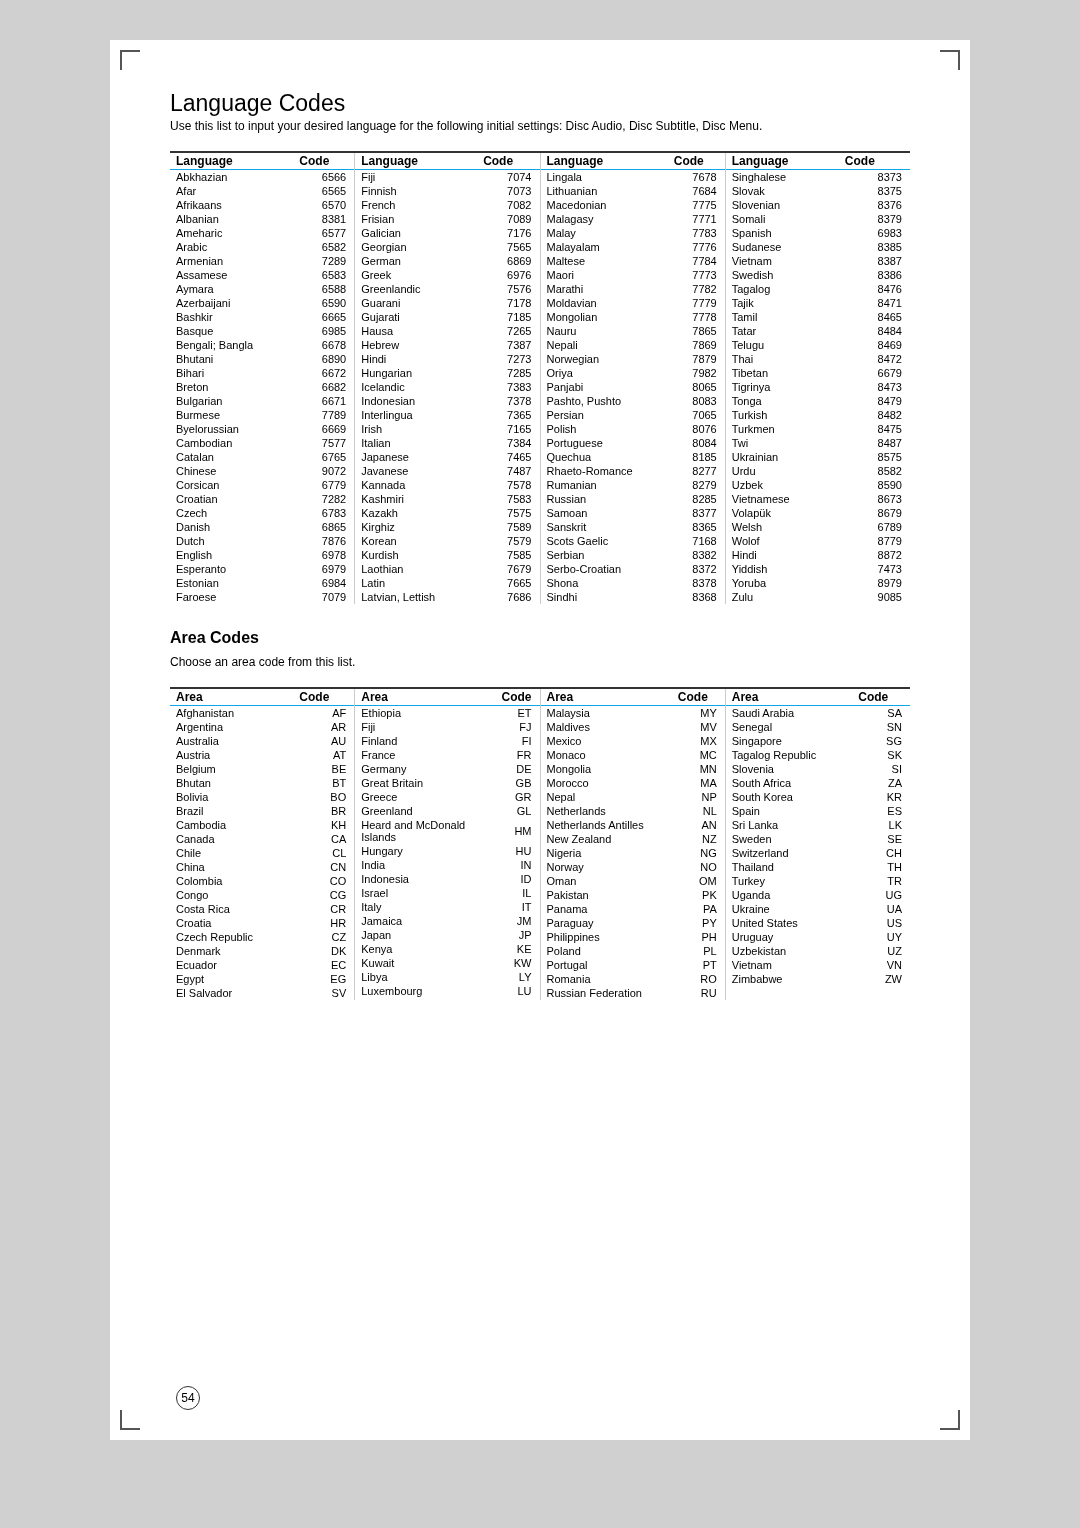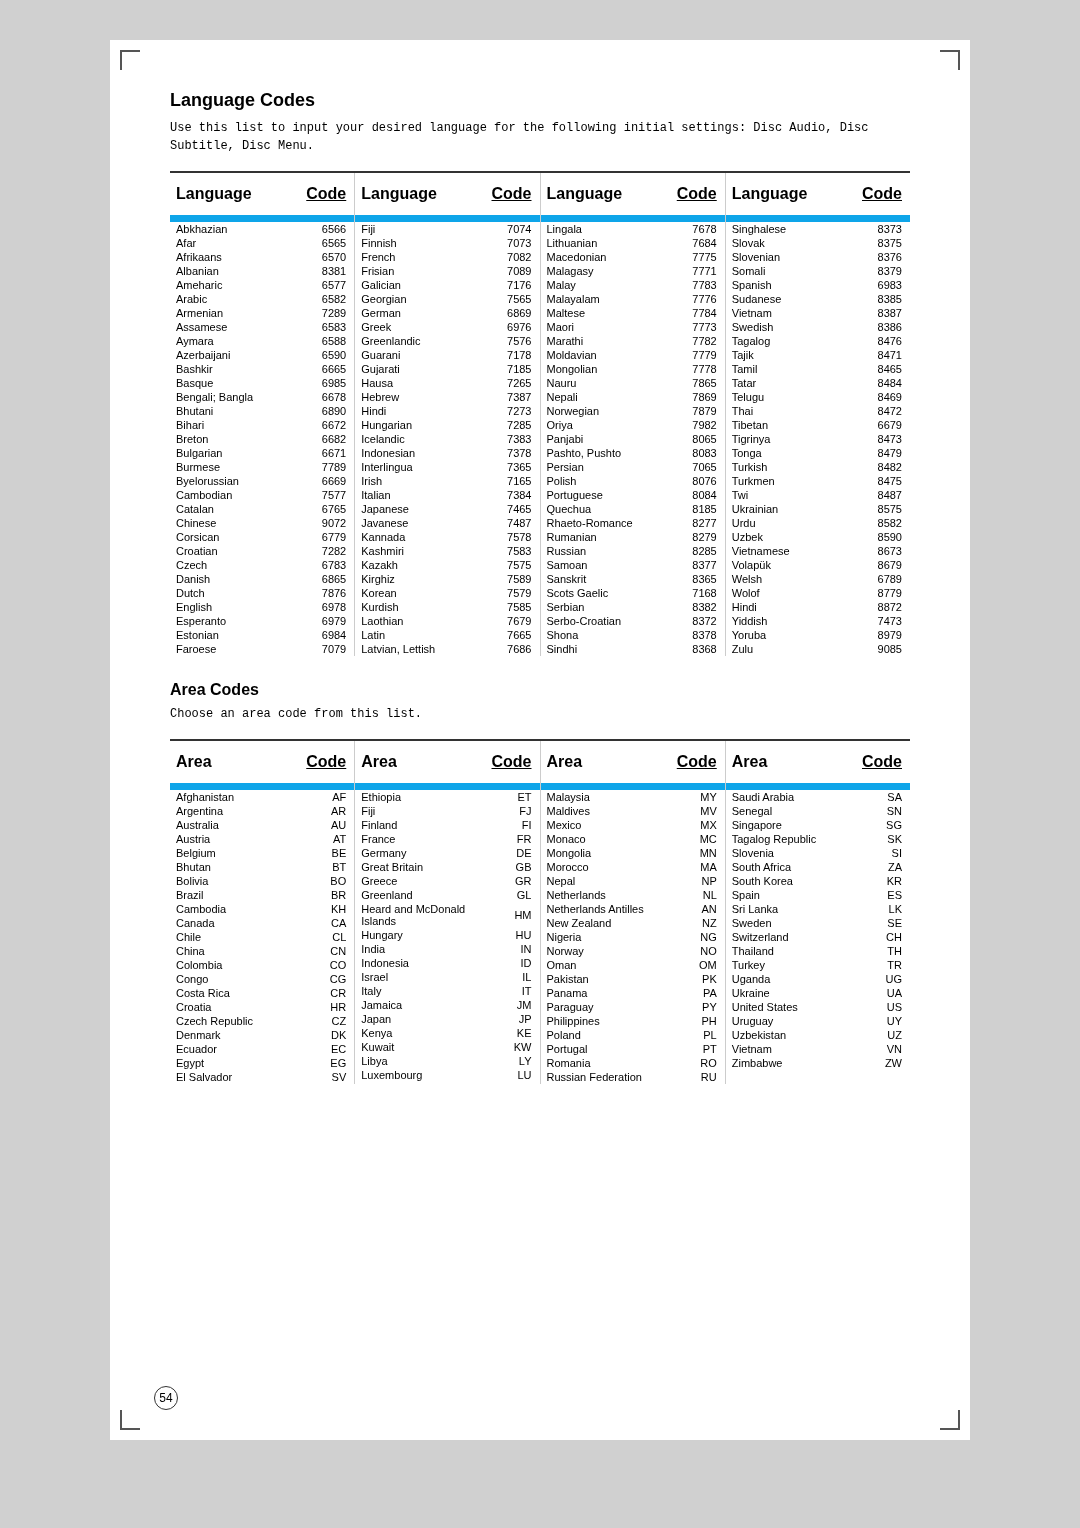--- a/index.html
+++ b/index.html
@@ -27,29 +27,27 @@
       height: 20px;
       border-color: #555;
       border-style: solid;
     }
     .corner-tl { top: 10px; left: 10px; border-width: 2px 0 0 2px; }
     .corner-tr { top: 10px; right: 10px; border-width: 2px 2px 0 0; }
     .corner-bl { bottom: 10px; left: 10px; border-width: 0 0 2px 2px; }
     .corner-br { bottom: 10px; right: 10px; border-width: 0 2px 2px 0; }
 
     h1 {
-      font-size: 18px;
-      font-weight: bold;
-      margin-bottom: 8px;
+      font-size: 23px;
+      font-weight: normal;
     }
     .description {
       font-size: 12px;
       margin-bottom: 16px;
       line-height: 1.5;
-      font-family: Liberation Mono, monospace;
     }
 
     
     .table-row-wrapper {
       display: flex;
       width: 100%;
       border-top: 2px solid #333;
     }
     .table-section {
       flex: 1;
@@ -57,50 +55,49 @@
     }
     .table-section:first-child {
       border-left: none;
     }
     .table-section table {
       width: 100%;
       border-collapse: collapse;
     }
     .table-section table th {
       font-weight: bold;
-      font-size: 16px;
-      border-bottom: 7px solid #0ea5e9;
-      padding: 12px 6px;
+      font-size: 12px;
+      border-bottom: 1px solid #0ea5e9;
+      padding: 1px 6px;
       text-align: left;
     }
     .table-section table td {
       font-size: 11px;
       padding: 1px 6px;
     }
     .table-section table td:last-child {
       text-align: right;
       padding-right: 8px;
     }
     .table-section table th:last-child {
-      text-align: right;
+      text-align: left;
       padding-right: 8px;
-      text-decoration: underline;
     }
 
     .section-title {
       font-size: 16px;
       font-weight: bold;
       margin-bottom: 6px;
       margin-top: 10px;
     }
 
     .page-number {
       position: absolute;
       bottom: 30px;
-      left: 44px;
+      left: 66px;
       font-size: 12px;
       border: 1px solid #333;
       border-radius: 50%;
       width: 24px;
       height: 24px;
       display: flex;
       align-items: center;
       justify-content: center;
     }
   </style>

